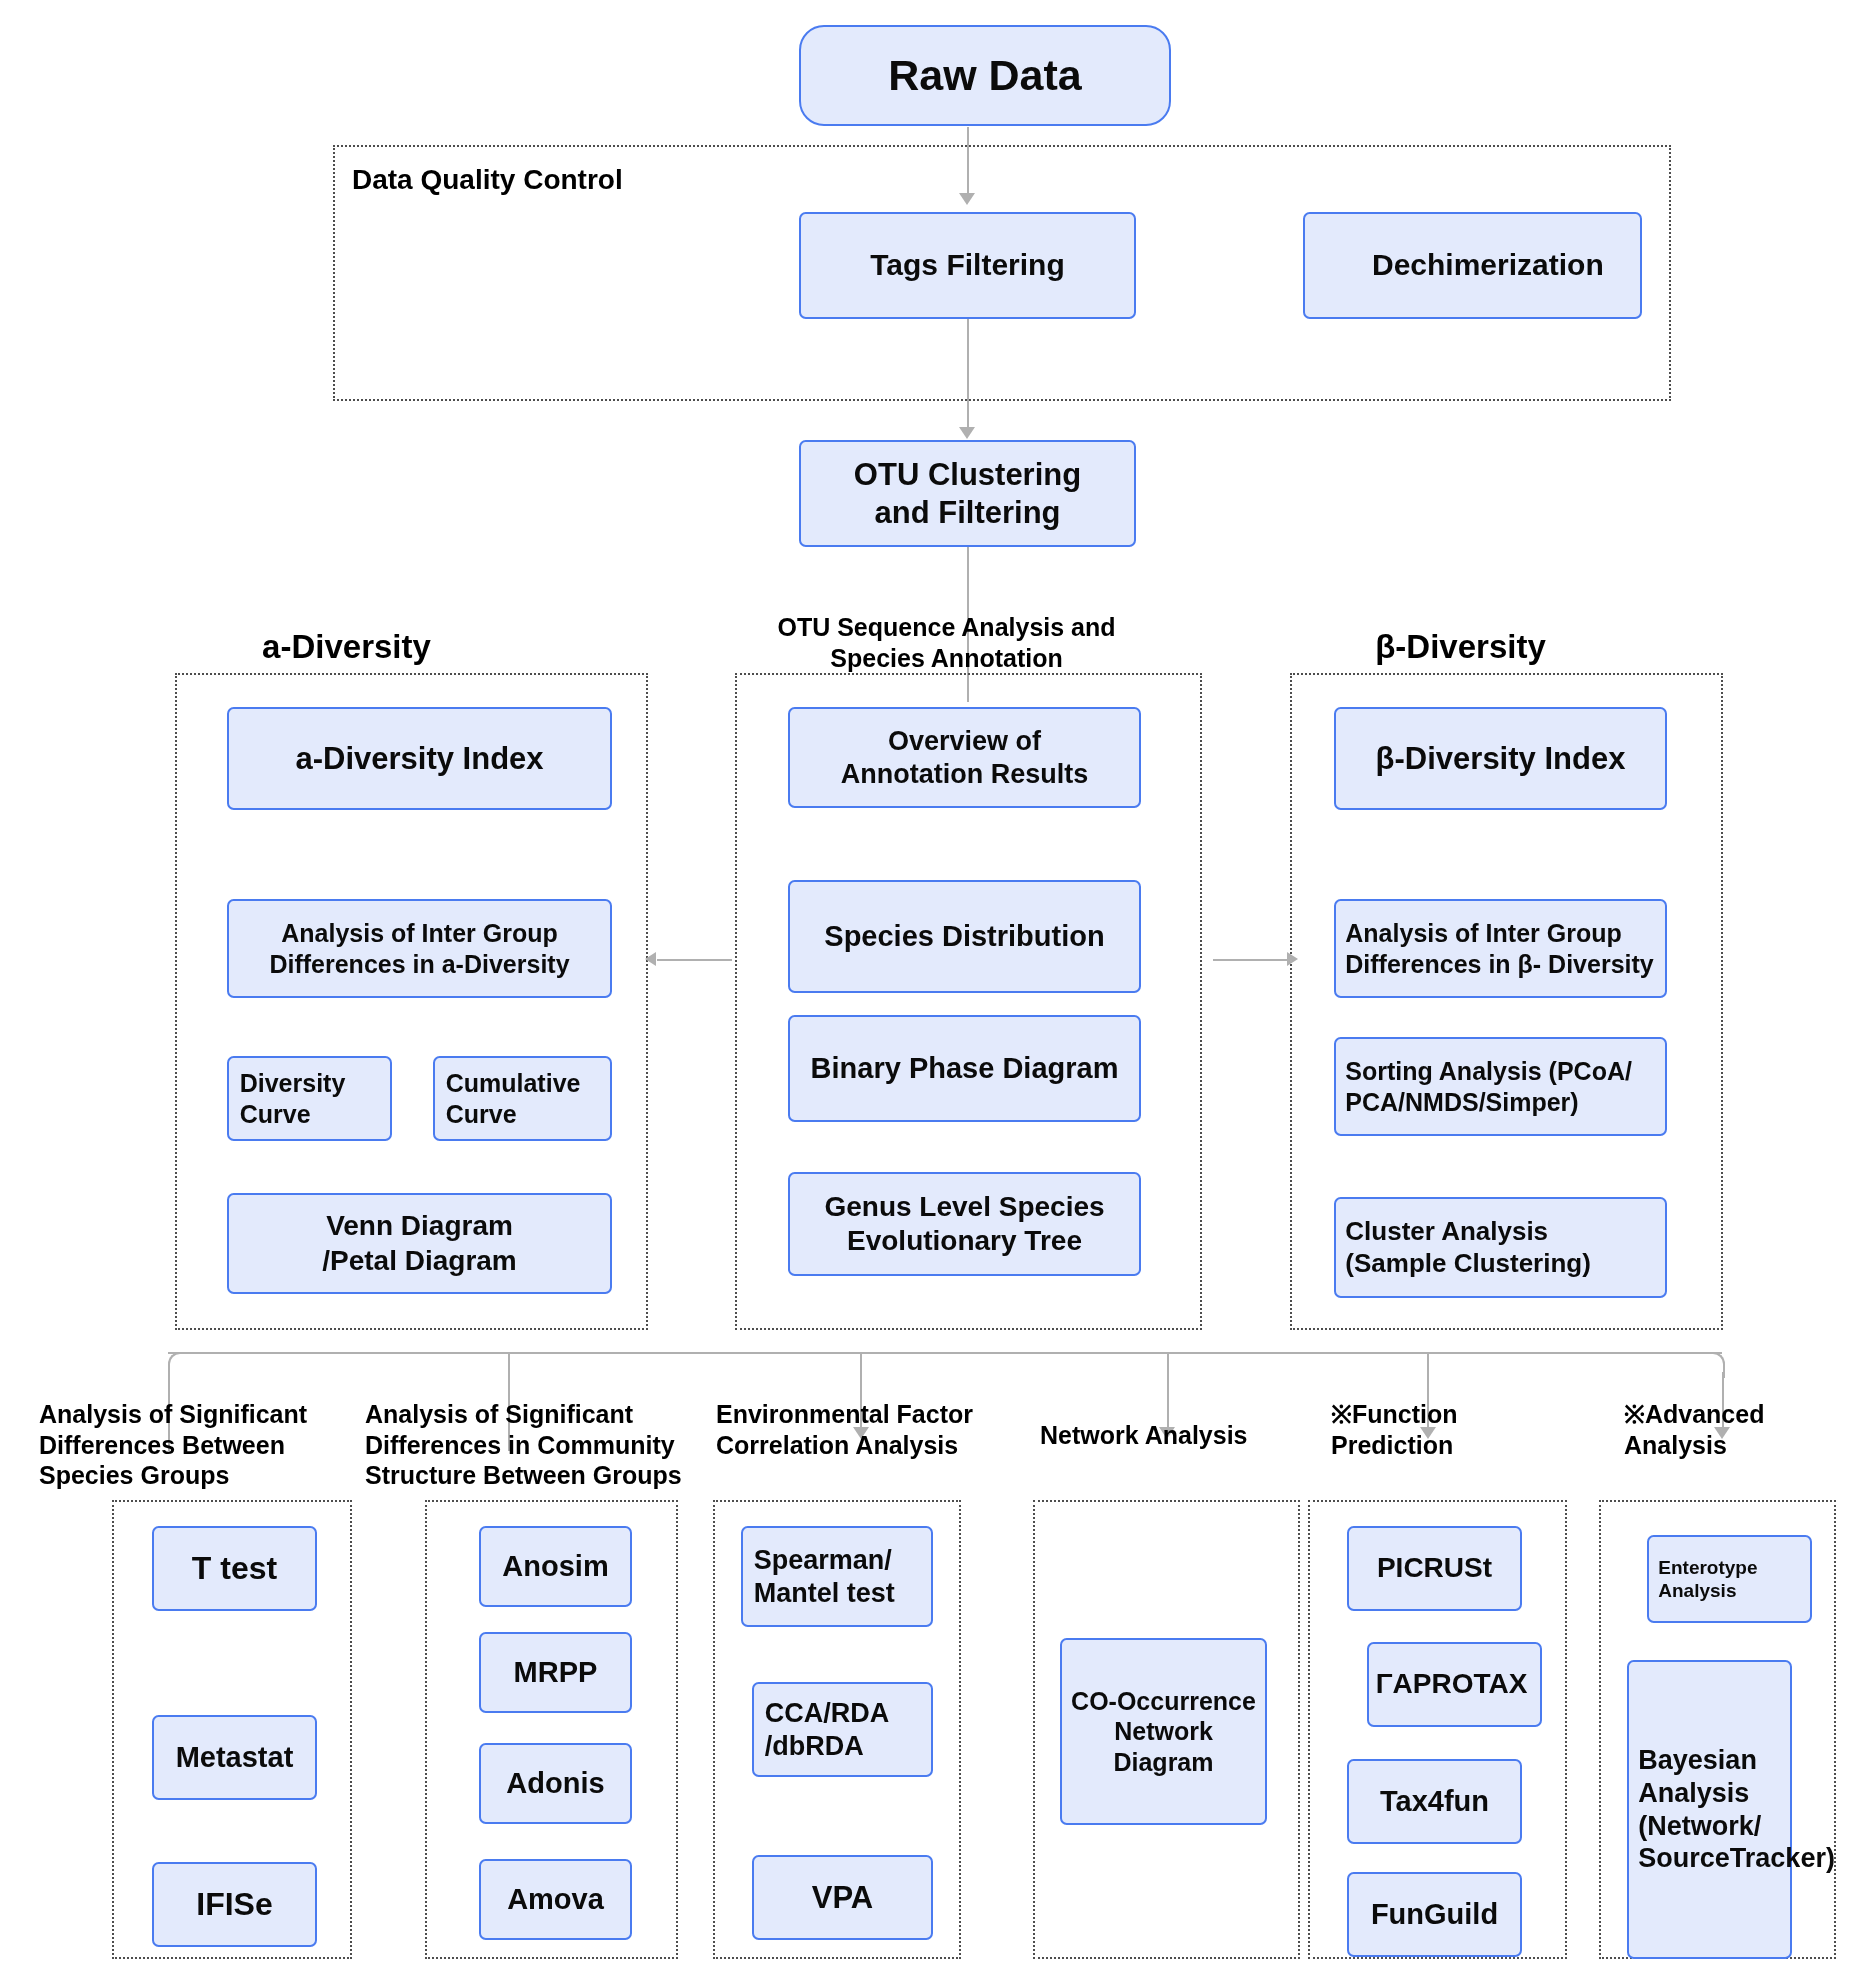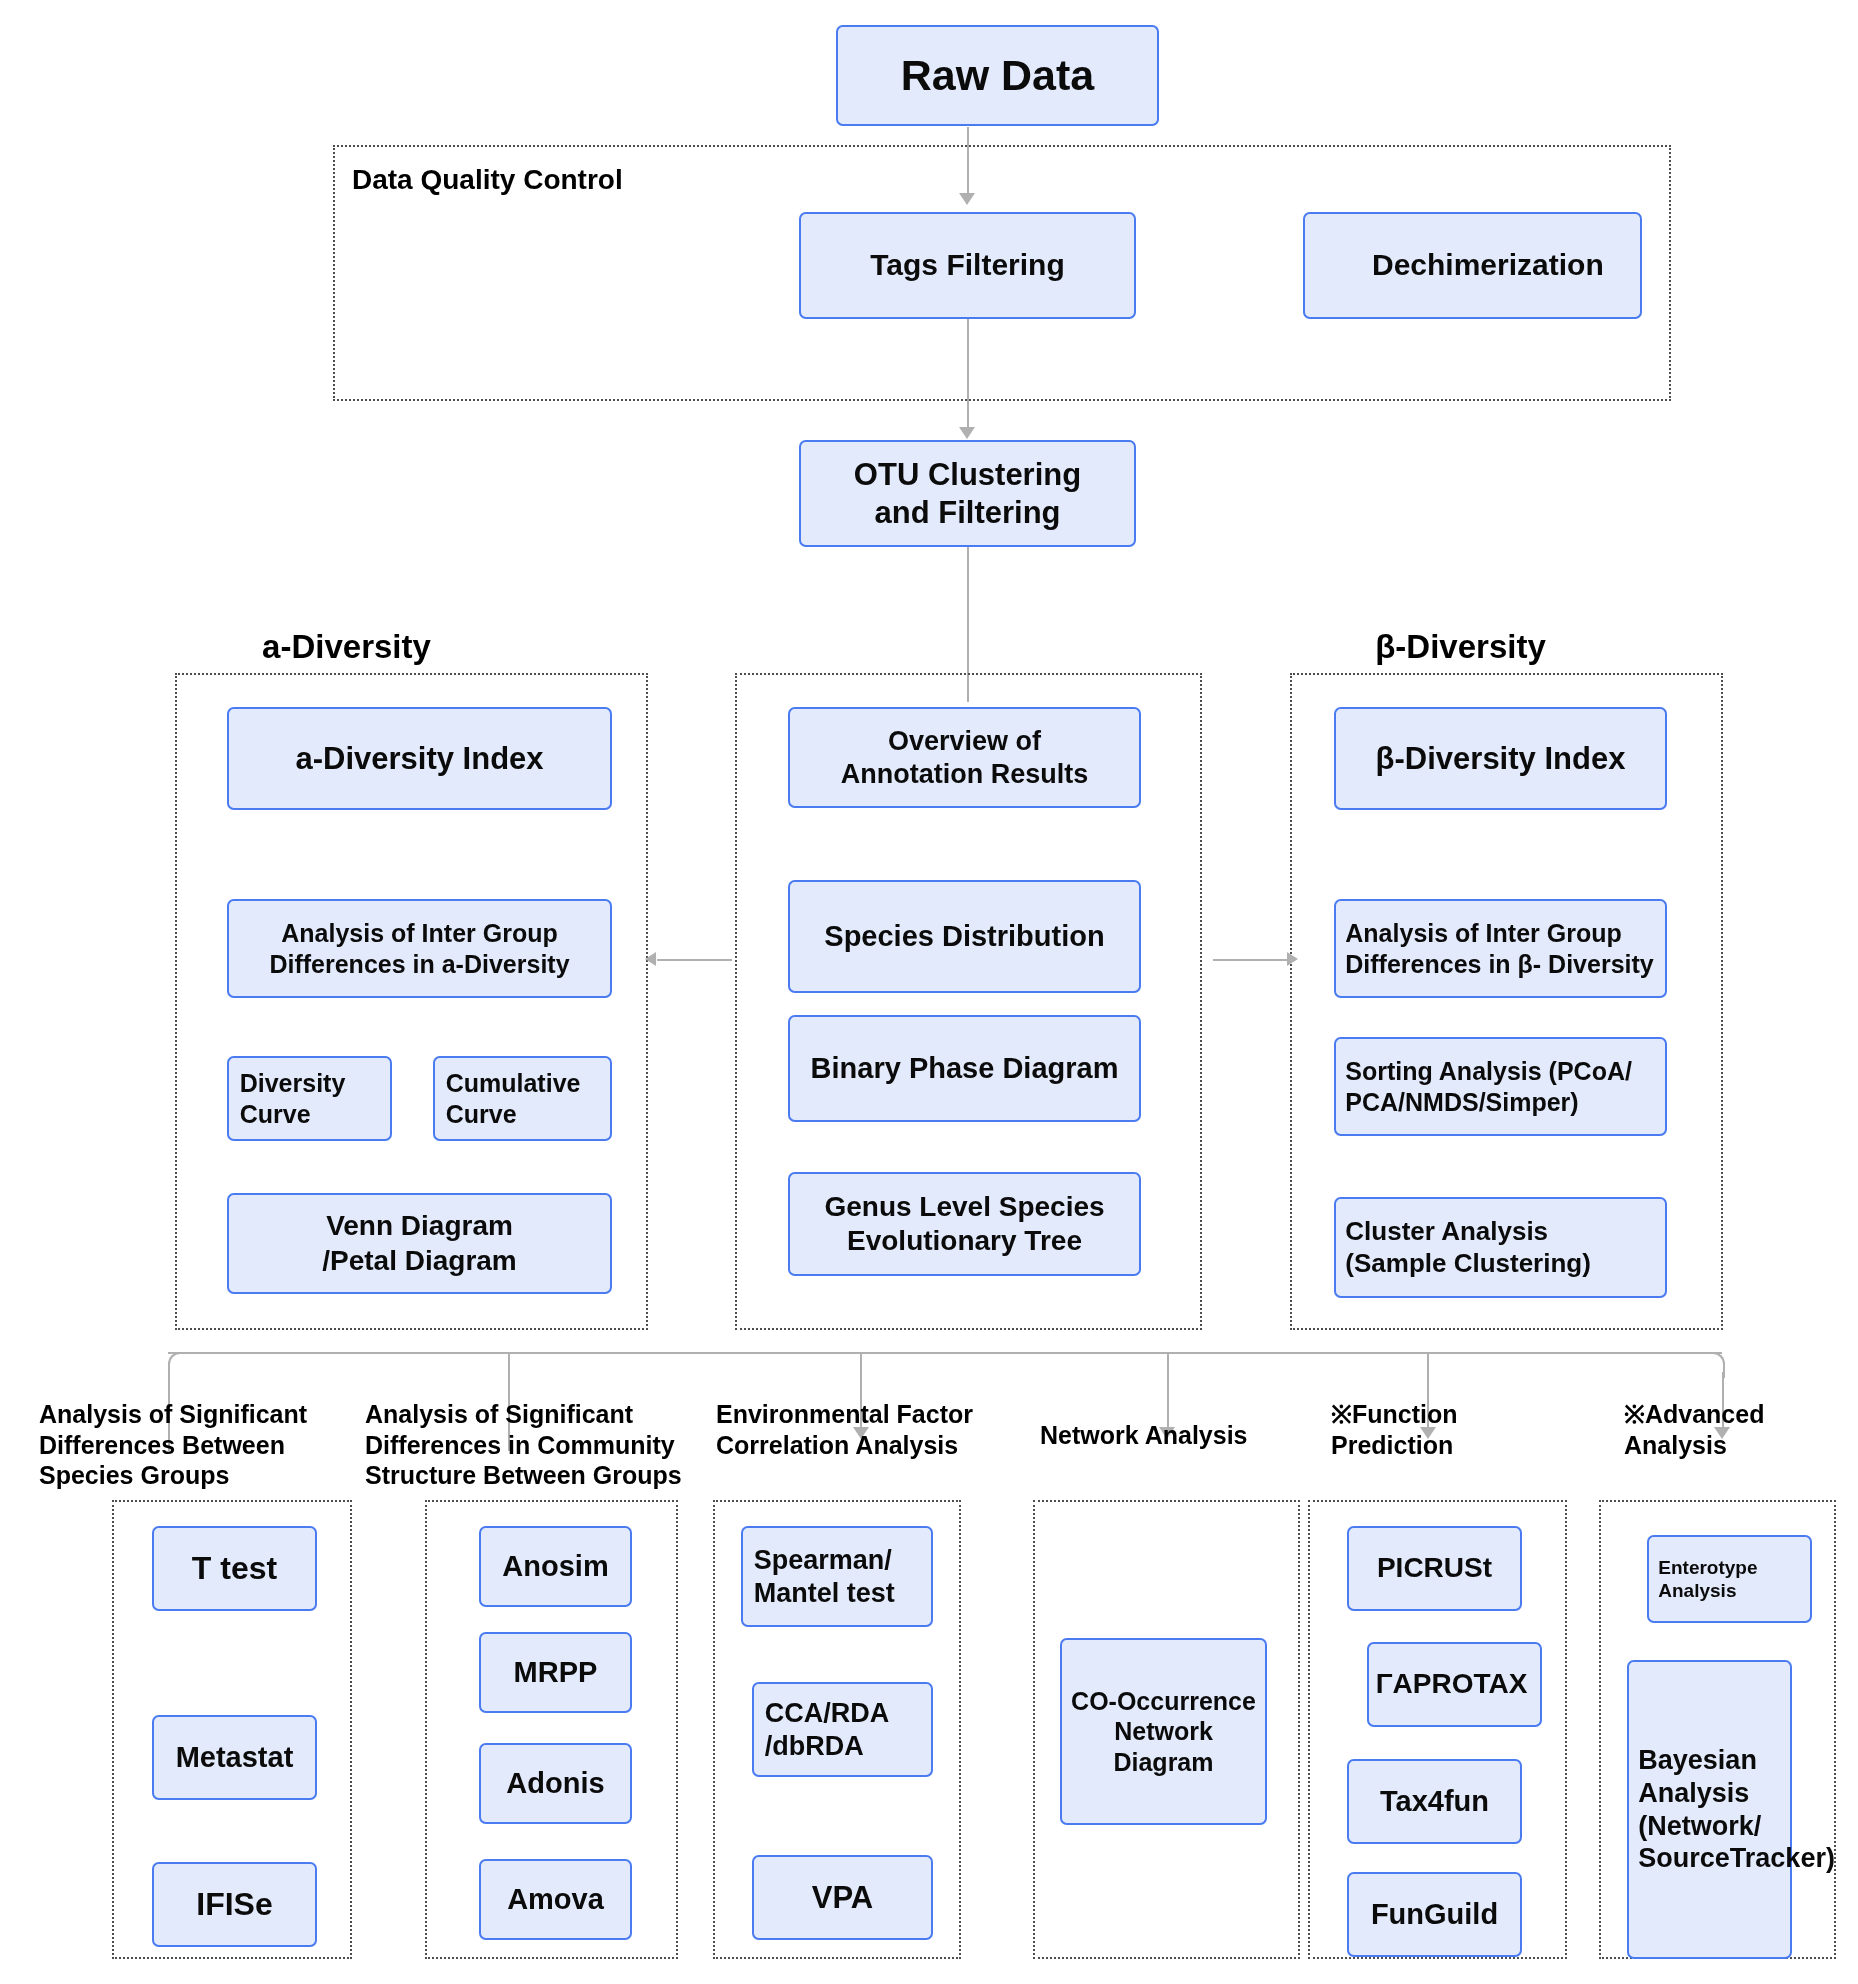--- a/index.html
+++ b/index.html
@@ -50,21 +50,21 @@
   .arrow-r{position:absolute;width:0;height:0;border-top:7.3px solid transparent;border-bottom:7.3px solid transparent;border-left:11.3px solid #b0b0b0;}
   .elbow{position:absolute;border:2px solid #b0b0b0;border-top:none;background:transparent;}
   .elbow.bl{border-right:none;border-bottom:none;border-left:2px solid #b0b0b0;border-top:2px solid #b0b0b0;border-top-left-radius:12px;}
   .elbow.br{border-left:none;border-bottom:none;border-right:2px solid #b0b0b0;border-top:2px solid #b0b0b0;border-top-right-radius:12px;}
 </style>
 </head>
 <body>
 
 <div id="stage">
 
-  <div class="node" style="left:836px;top:25px;width:323px;height:101px;font-size:43px;">Raw Data</div>
+  <div class="node" style="left:799px;top:25px;width:372px;height:101px;font-size:43px;border-radius:25px;">Raw Data</div>
 
   <div class="vline" style="left:967px;top:127px;height:72px;"></div>
   <div class="arrow-d" style="left:959px;top:193px;"></div>
 
   <div class="group" style="left:333px;top:145px;width:1338px;height:256px;"></div>
   <div class="caption left" style="left:352px;top:163px;width:413px;font-size:28px;">Data Quality Control</div>
 
   <div class="node" style="left:799px;top:212px;width:337px;height:107px;font-size:30px;">Tags Filtering</div>
   <div class="node" style="left:1303px;top:212px;width:339px;height:107px;font-size:30px;padding-left:36px;">Dechimerization</div>
 
@@ -82,20 +82,22 @@
   <div class="node" style="left:227px;top:707px;width:385px;height:103px;font-size:31px;">a-Diversity Index</div>
   <div class="node" style="left:227px;top:899px;width:385px;height:99px;font-size:25px;">Analysis of Inter Group
 Differences in a-Diversity</div>
   <div class="node" style="left:227px;top:1056px;width:165px;height:85px;font-size:25px;padding-left:10.7px;justify-content:flex-start;text-align:left;">Diversity
 Curve</div>
   <div class="node" style="left:433px;top:1056px;width:179px;height:85px;font-size:25px;padding-left:10.7px;justify-content:flex-start;text-align:left;">Cumulative
 Curve</div>
   <div class="node" style="left:227px;top:1193px;width:385px;height:101px;font-size:28px;">Venn Diagram
 /Petal Diagram</div>
 
+  <div class="caption center" style="left:733px;top:612px;width:427px;font-size:25px;">OTU Sequence Analysis and
+Species Annotation</div>
   <div class="group" style="left:735px;top:673px;width:467px;height:657px;"></div>
 
   <div class="node" style="left:788px;top:707px;width:353px;height:101px;font-size:27px;">Overview of
 Annotation Results</div>
   <div class="node" style="left:788px;top:880px;width:353px;height:113px;font-size:29px;">Species Distribution</div>
   <div class="node" style="left:788px;top:1015px;width:353px;height:107px;font-size:29px;">Binary Phase Diagram</div>
   <div class="node" style="left:788px;top:1172px;width:353px;height:104px;font-size:28px;">Genus Level Species
 Evolutionary Tree</div>
 
   <div class="caption center" style="left:1294px;top:627px;width:333px;font-size:33px;">β-Diversity</div>

